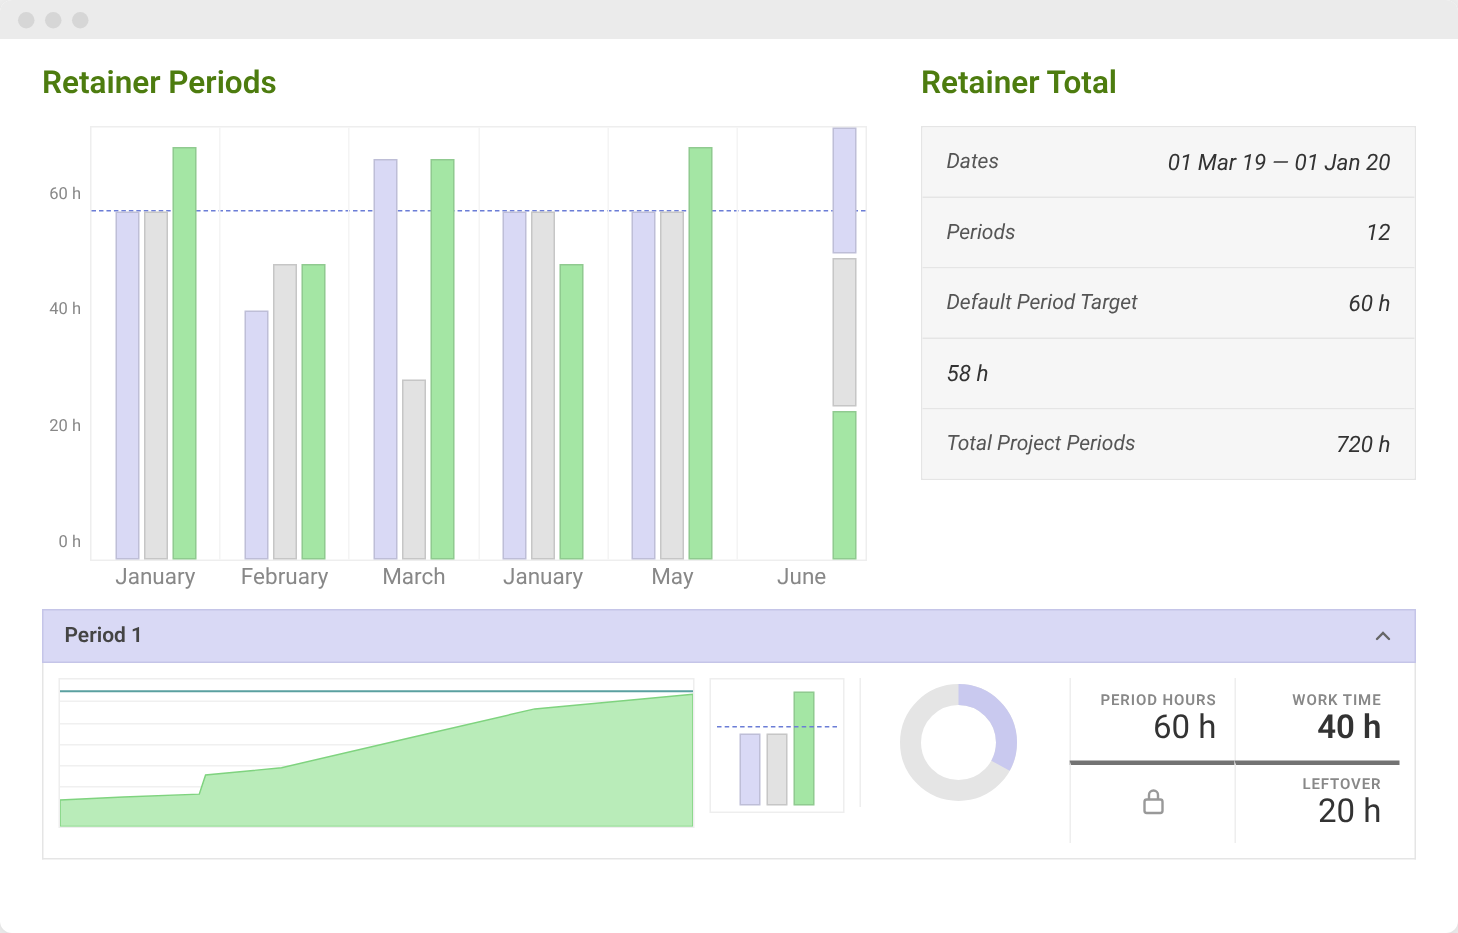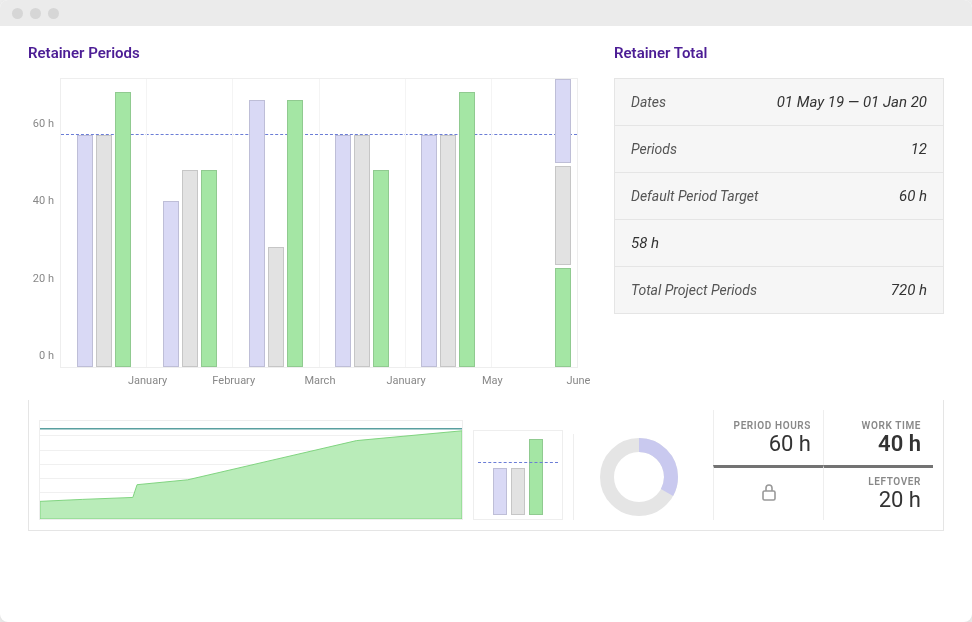--- a/index.html
+++ b/index.html
@@ -8,49 +8,49 @@
     .window { width: 972px; height: 622px; background: #fff; border-radius: 8px; box-shadow: 0 2px 10px rgba(0,0,0,0.1); overflow: hidden; display: flex; flex-direction: column; }
     .titlebar { height: 26px; background: #ebebeb; display: flex; align-items: center; padding: 0 12px; gap: 7px; }
     .dot { width: 11px; height: 11px; border-radius: 50%; background: #d6d6d6; }
     
     .content { padding: 18px 28px 20px 28px; flex: 1; display: flex; flex-direction: column; gap: 12px; }
     
     .top-row { display: flex; gap: 36px; }
     .left-col { flex: 1; }
     .right-col { width: 330px; }
     
-    h2 { font-size: 15px; font-weight: 600; color: #4c1d95; margin-bottom: 16px; }
+    h2 { font-size: 21px; font-weight: 600; color: #4d7c0f; margin-bottom: 16px; }
     
     
     .chart-wrap { position: relative; height: 310px; display: flex; }
     .y-axis { width: 32px; position: relative; }
     .y-tick { position: absolute; right: 6px; font-size: 11px; color: #888; transform: translateY(-50%); }
     .plot-area { flex: 1; border: 1px solid #eee; position: relative; display: flex; margin-bottom: 20px; }
     .month-group { flex: 1; display: flex; align-items: flex-end; justify-content: center; gap: 3px; border-right: 1px solid #f4f4f4; padding: 0 6px; position: relative; }
     .month-group:last-child { border-right: none; flex-direction: column; }
     .bar { width: 16px; border: 1px solid rgba(0,0,0,0.12); }
     .bar.purple { background: #d9d9f5; }
     .bar.gray { background: #e2e2e2; }
     .bar.green { background: #a4e6a4; }
-    .month-label { position: absolute; bottom: -20px; left: 50%; transform: translateX(-50%); font-size: 11px; color: #888; margin-left: 44px; }
+    .month-label { position: absolute; bottom: -20px; left: 50%; transform: translateX(-50%); font-size: 15px; color: #888; }
     .target-line { position: absolute; left: 0; right: 0; border-top: 1.5px dashed #6b7dd6; }
     
     
     .summary { border: 1px solid #e5e5e5; font-style: italic; }
     .sum-row { display: flex; justify-content: space-between; align-items: center; padding: 14px 16px; border-bottom: 1px solid #e5e5e5; background: #f6f6f6; }
     .sum-row:last-child { border-bottom: none; }
     .sum-label { font-size: 14px; color: #555; }
     .sum-value { font-size: 15px; color: #333; font-weight: 400; }
     
     
     .period-header { background: #d9d9f5; border: 1px solid #c5c5e8; display: flex; justify-content: space-between; align-items: center; padding: 9px 14px; cursor: pointer; }
     .period-title { font-size: 14px; font-weight: 600; color: #444; }
     .chevron { width: 14px; height: 14px; display: flex; align-items: center; justify-content: center; }
     
-    .period-body { border: 1px solid #e5e5e5; border-top: none; display: flex; align-items: flex-end; padding: 10px; gap: 10px; }
+    .period-body { border: 1px solid #e5e5e5; border-top: none; display: flex; align-items: flex-start; padding: 10px; gap: 10px; }
     
     .area-chart { flex: 1; border: 1px solid #eee; position: relative; height: 100px; }
     .grid-line { position: absolute; left: 0; right: 0; border-top: 1px solid #f0f0f0; }
     
     .mini-bars { width: 90px; border: 1px solid #eee; display: flex; align-items: flex-end; justify-content: center; gap: 4px; padding: 8px 4px 4px 4px; position: relative; }
     .mini-bars .bar { width: 14px; }
     .mini-target { position: absolute; left: 4px; right: 4px; border-top: 1.5px dashed #6b7dd6; }
     
     .donut-cell { width: 130px; display: flex; align-items: center; justify-content: center; border-left: 1px solid #eee; }
     
@@ -126,21 +126,21 @@
               </div>
             </div>
         </div>
       </div>
 
       <div class="right-col">
         <h2>Retainer Total</h2>
         <div class="summary" id="summary">
             <div class="sum-row">
               <span class="sum-label">Dates</span>
-              <span class="sum-value">01 May 19 — 01 Jan 20</span>
+              <span class="sum-value">01 Mar 19 — 01 Jan 20</span>
             </div>
             <div class="sum-row">
               <span class="sum-label">Periods</span>
               <span class="sum-value">12</span>
             </div>
             <div class="sum-row">
               <span class="sum-label">Default Period Target</span>
               <span class="sum-value">60 h</span>
             </div>
             <div class="sum-row">
@@ -149,20 +149,28 @@
             <div class="sum-row">
               <span class="sum-label">Total Project Periods</span>
               <span class="sum-value">720 h</span>
             </div>
           </div>
       </div>
 
     </div>
 
     <div>
+      <div class="period-header">
+        <span class="period-title">Period 1</span>
+        <span class="chevron">
+          <svg width="12" height="12" viewBox="0 0 12 12">
+              <path d="M2 8 L6 4 L10 8" stroke="#666" stroke-width="1.6" fill="none" stroke-linecap="round"></path>
+            </svg>
+        </span>
+      </div>
       <div class="period-body">
 
         <div class="area-chart" id="area-chart">
             <div class="grid-line" style="top: 14.2857px;"></div>
             <div class="grid-line" style="top: 28.5714px;"></div>
             <div class="grid-line" style="top: 42.8571px;"></div>
             <div class="grid-line" style="top: 57.1429px;"></div>
             <div class="grid-line" style="top: 71.4286px;"></div>
             <div class="grid-line" style="top: 85.7143px;"></div>
             <svg width="100%" height="100%" viewBox="0 0 422 100" preserveAspectRatio="none" style="position: absolute; inset: 0px;">

